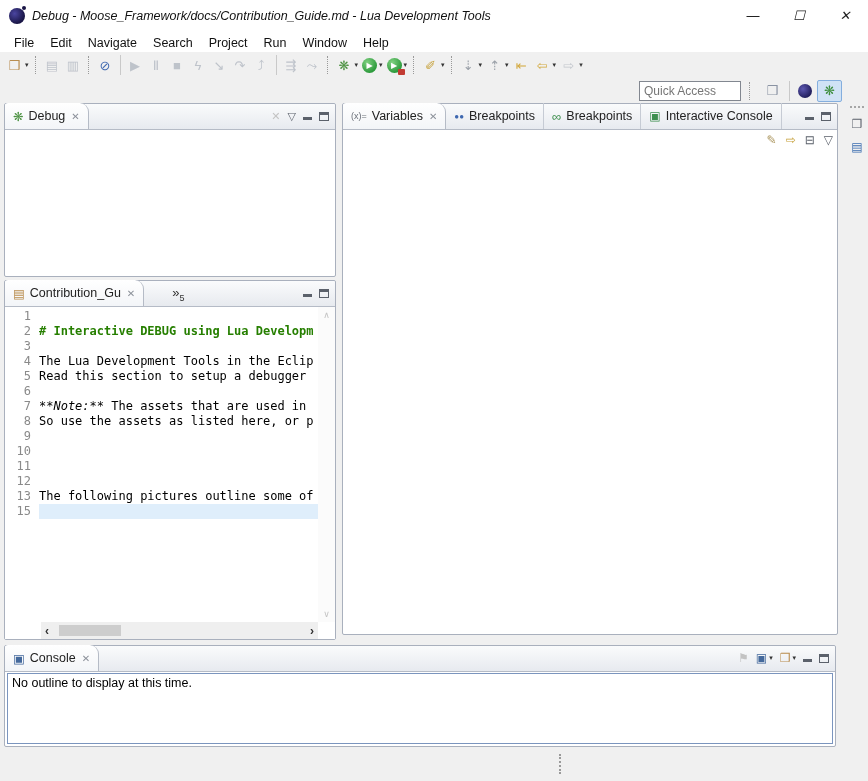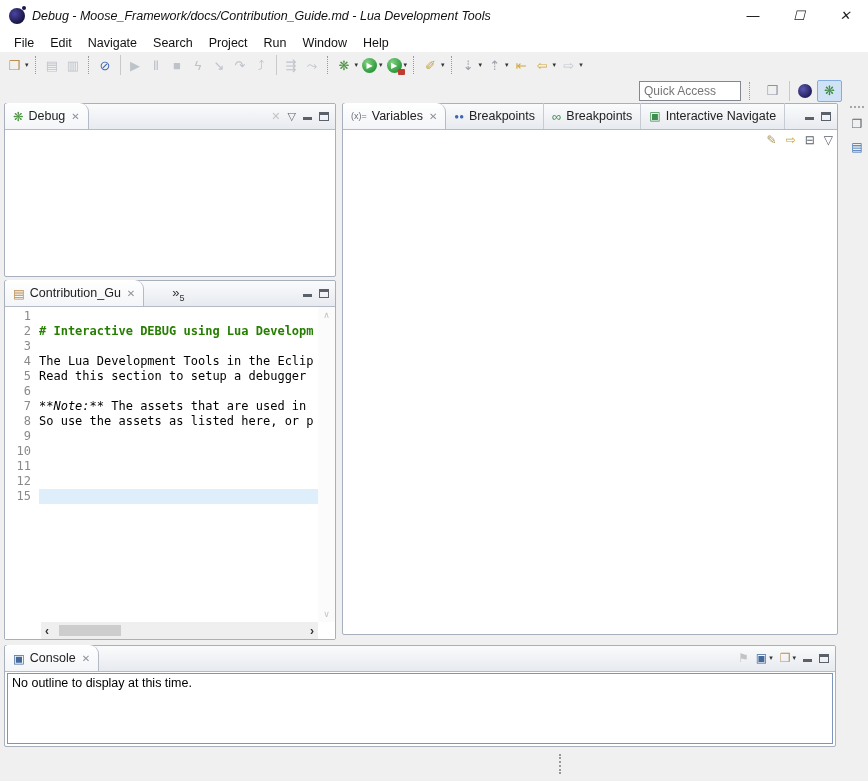--- a/index.html
+++ b/index.html
@@ -254,21 +254,21 @@
         <span class="tab" style="border-right: 1px solid rgb(198, 203, 212);">
           <span class="tab-icon" style="color: rgb(62, 104, 176); font-size: 8px;">●●</span>
           <span>Breakpoints</span>
         </span>
         <span class="tab" style="border-right: 1px solid rgb(198, 203, 212);">
           <span class="tab-icon" style="color: rgb(61, 143, 78); font-size: 13px;">∞</span>
           <span>Breakpoints</span>
         </span>
         <span class="tab" style="border-right: 1px solid rgb(198, 203, 212);">
           <span class="tab-icon" style="color: rgb(61, 143, 78); font-size: 12px;">▣</span>
-          <span>Interactive Navigate</span>
+          <span>Interactive Console</span>
         </span>
         <span class="hdr-tools">
           <span class="min-ico"></span>
           <span class="max-ico"></span>
         </span>
       </div>
     <div class="var-toolbar" id="var-toolbar">
         <span class="hdr-ico" style="color: rgb(169, 147, 90); font-size: 12px;">✎</span>
         <span class="hdr-ico" style="color: rgb(199, 162, 61); font-size: 12px;">⇨</span>
         <span class="hdr-ico" style="color: rgb(91, 97, 107); font-size: 12px;">⊟</span>
@@ -305,20 +305,21 @@
           <div class="ed-line"><span class="ed-num">3</span><span class="ed-text"></span></div>
           <div class="ed-line"><span class="ed-num">4</span><span class="ed-text"><span>The Lua Development Tools in the Eclip</span></span></div>
           <div class="ed-line"><span class="ed-num">5</span><span class="ed-text"><span>Read this section to setup a debugger </span></span></div>
           <div class="ed-line"><span class="ed-num">6</span><span class="ed-text"></span></div>
           <div class="ed-line"><span class="ed-num">7</span><span class="ed-text"><span class="seg-em">**Note:**</span><span> The assets that are used in</span></span></div>
           <div class="ed-line"><span class="ed-num">8</span><span class="ed-text"><span>So use the assets as listed here, or p</span></span></div>
           <div class="ed-line"><span class="ed-num">9</span><span class="ed-text"></span></div>
           <div class="ed-line"><span class="ed-num">10</span><span class="ed-text"></span></div>
           <div class="ed-line"><span class="ed-num">11</span></div>
           <div class="ed-line"><span class="ed-num">12</span><span class="ed-text"></span></div>
+          <div class="ed-line"><span class="ed-num">13</span><span class="ed-text"><span>The following pictures outline some of</span></span></div>
           <div class="ed-line current"><span class="ed-num">15</span><span class="ed-text"></span></div>
         </div>
       <div class="vscroll">
         <span>∧</span>
         <span>∨</span>
       </div>
       <div class="hscroll">
         <span class="arr">‹</span>
         <span class="h-thumb"></span>
         <span class="arr">›</span>

